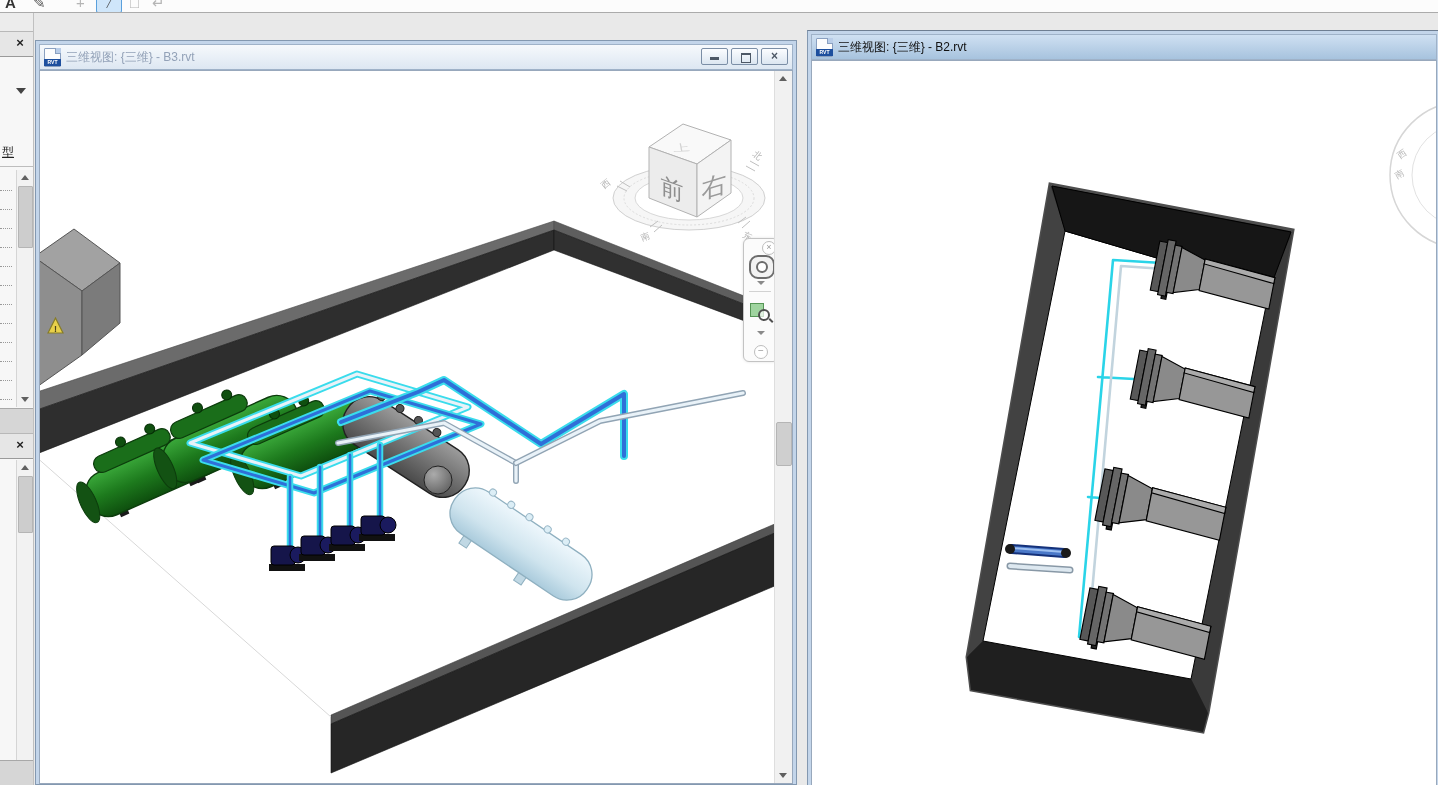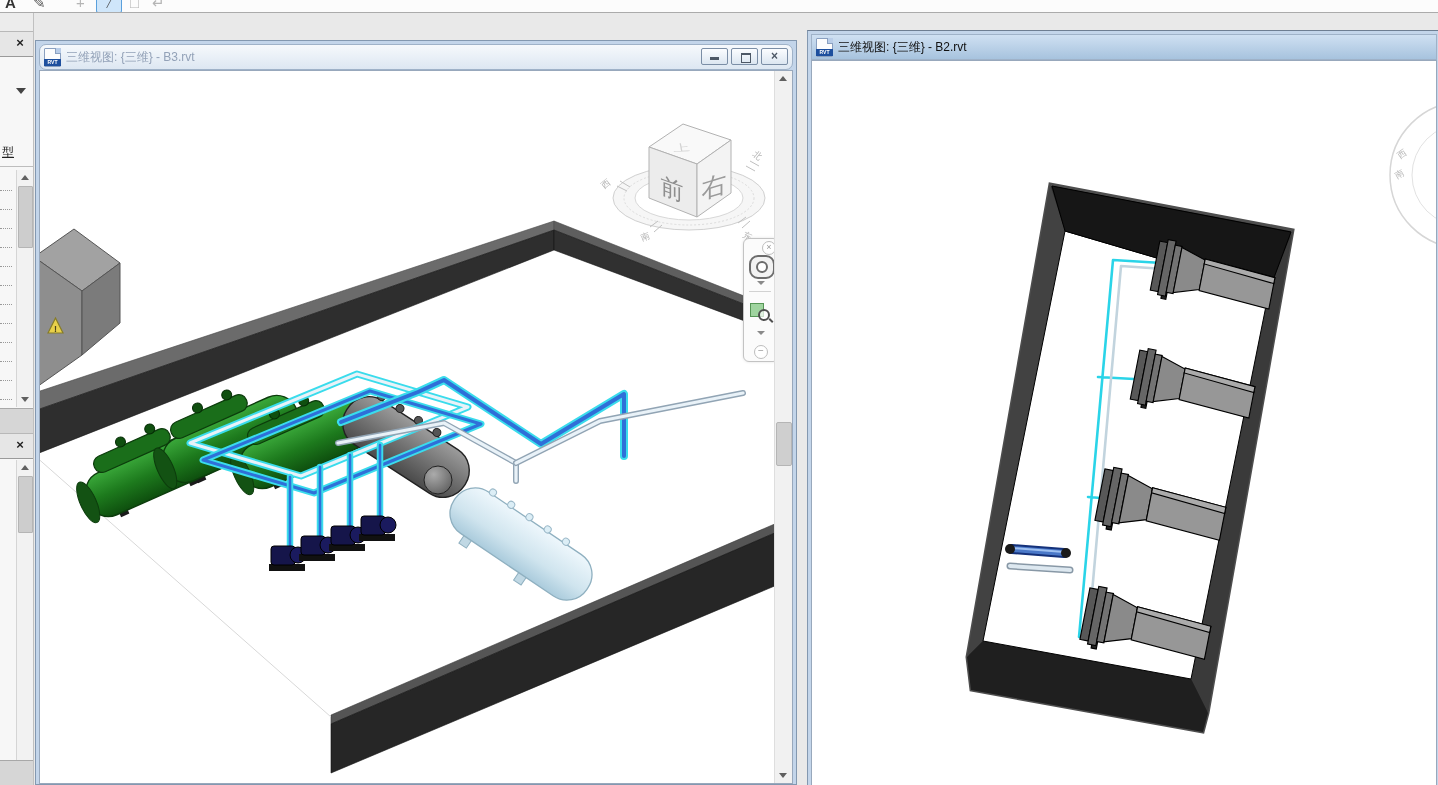--- a/index.html
+++ b/index.html
@@ -23,21 +23,21 @@
   .railbar{position:absolute;right:0;width:16px;background:#f2f2f2;border-left:1px solid #d5d5d5;}
   .railbar .sb-btn{position:absolute;left:0;width:16px;height:15px;background:#f2f2f2;}
   .sb-tri-up{position:absolute;left:4px;top:5px;width:0;height:0;border-left:4px solid transparent;border-right:4px solid transparent;border-bottom:5px solid #606060;}
   .sb-tri-down{position:absolute;left:4px;top:5px;width:0;height:0;border-left:4px solid transparent;border-right:4px solid transparent;border-top:5px solid #606060;}
   .sb-thumb{position:absolute;left:1px;width:13px;background:#cdcdcd;border:1px solid #b5b5b5;border-radius:1px;}
   .rail-footer{position:absolute;left:0;width:33px;background:#d6d6d6;border-top:1px solid #a8a8a8;}
 
   
   .win{position:absolute;background:#c3d5ea;padding:3px;box-sizing:border-box;border:1px solid #8398b0;}
   .titlebar{height:26px;display:flex;align-items:center;position:relative;border:1px solid #9fb2c8;box-sizing:border-box;padding-left:4px;}
-  .titlebar.inactive{background:linear-gradient(#f6f9fc,#dde7f2);border-radius:7px;}
+  .titlebar.inactive{background:linear-gradient(#f6f9fc,#dde7f2);}
   .titlebar.active{background:linear-gradient(#cfe0f2,#a7c3de);}
   .title-text{font-size:12px;margin-left:5px;white-space:nowrap;}
   .inactive .title-text{color:#93a2b8;}
   .active .title-text{color:#111;}
   .rvt-icon{width:15px;height:17px;position:relative;background:#fdfdfd;border:1px solid #8aa0c0;border-radius:1px;flex:0 0 auto;}
   .rvt-icon .band{position:absolute;left:-1px;right:-1px;bottom:0;height:7px;background:#1d4f9e;color:#fff;font-size:5px;font-weight:bold;text-align:center;line-height:7px;letter-spacing:0;}
   .rvt-icon .fold{position:absolute;right:-1px;top:-1px;width:5px;height:5px;background:#b9cde8;border-left:1px solid #8aa0c0;border-bottom:1px solid #8aa0c0;}
   .tb-buttons{position:absolute;right:4px;top:3px;display:flex;gap:3px;}
   .tb-btn{width:27px;height:17px;border:1px solid #7b8ea6;border-radius:2px;background:linear-gradient(#fbfdff,#dce6f1);position:relative;box-sizing:border-box;}
   .glyph-min{position:absolute;left:8px;bottom:4px;width:9px;height:3px;background:#4d5866;}

